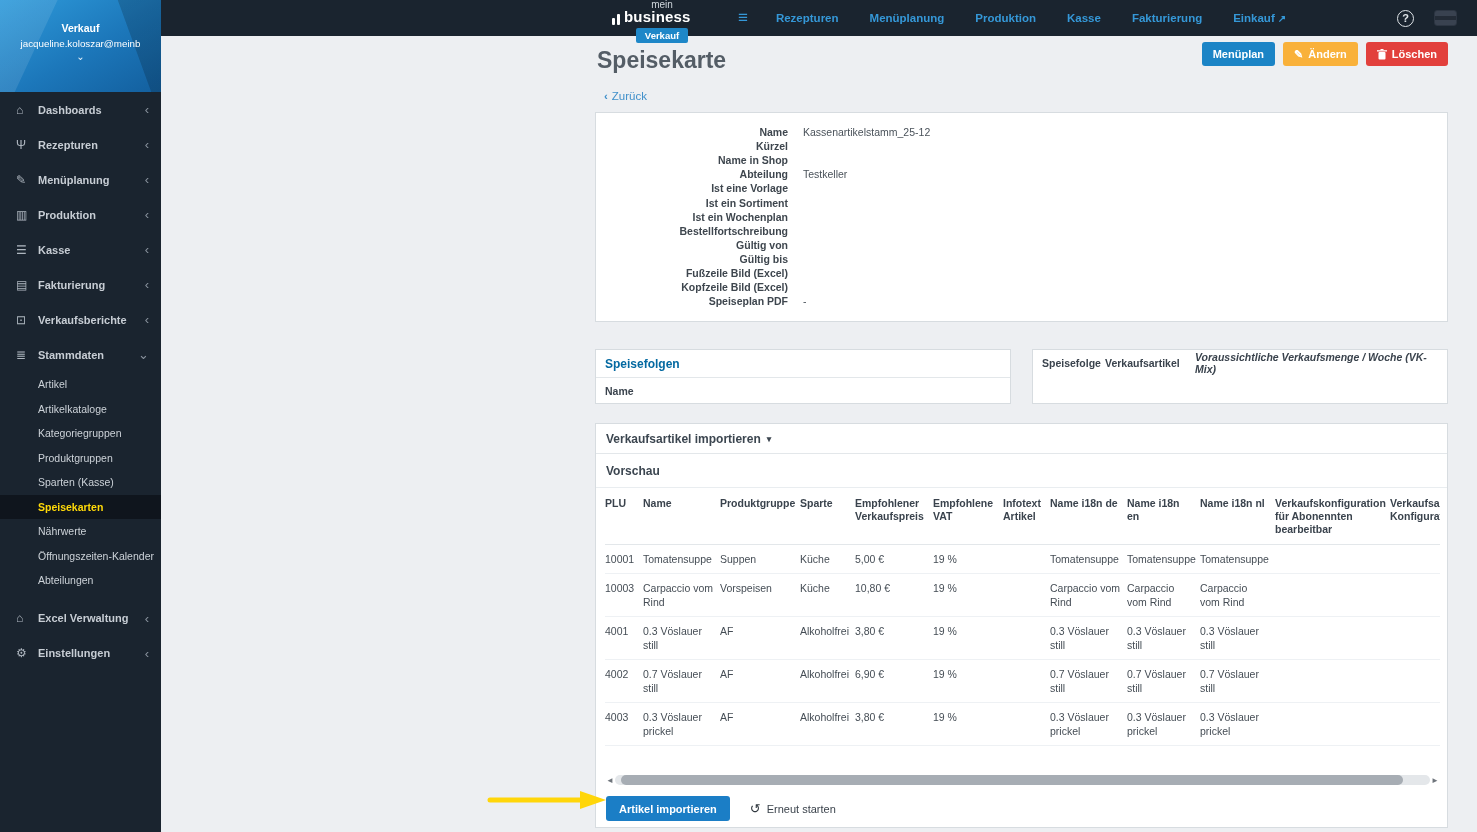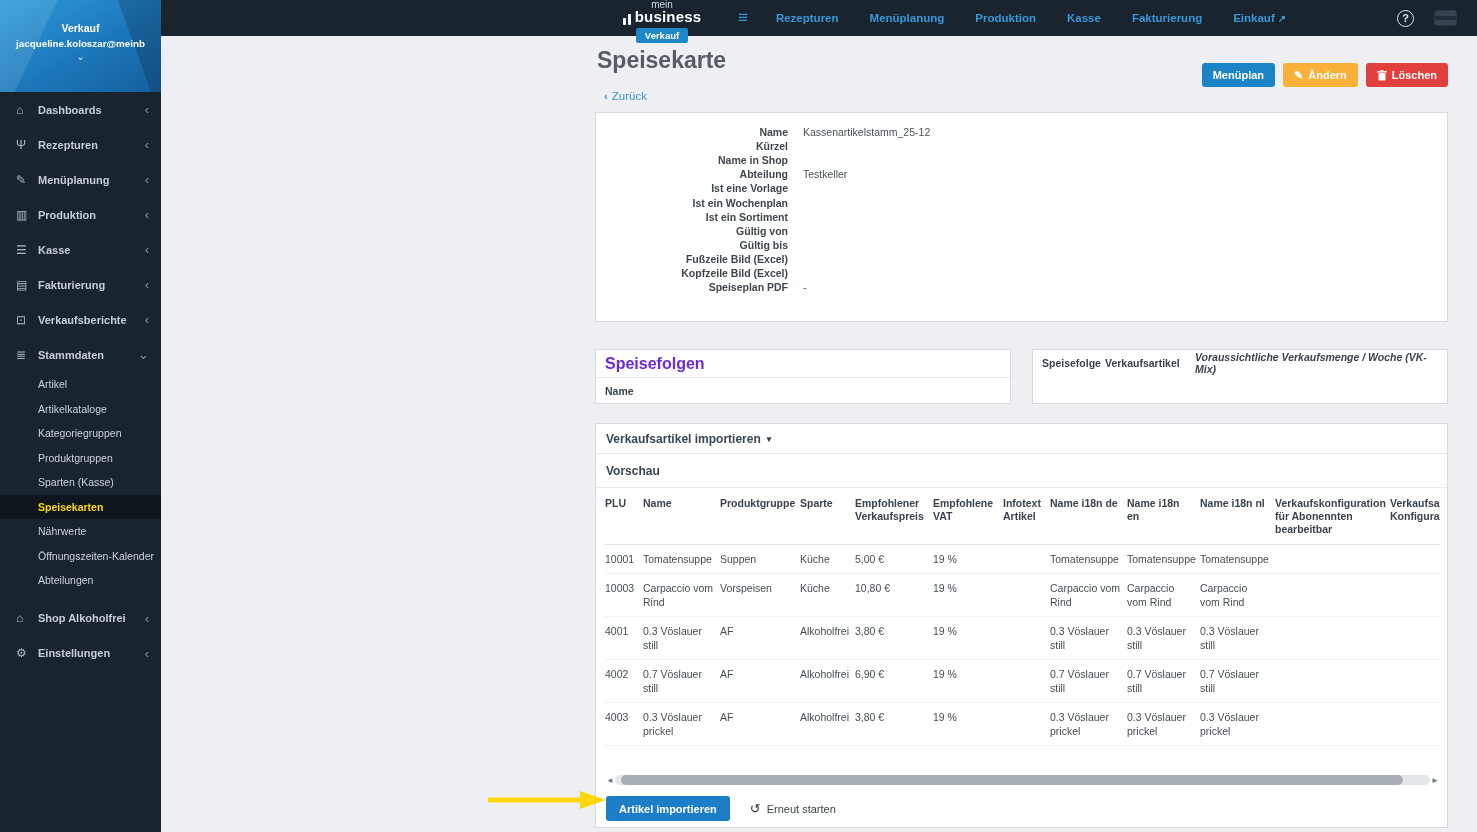--- a/index.html
+++ b/index.html
@@ -4,75 +4,75 @@
 <style>
   * { margin:0; padding:0; box-sizing:border-box; }
   html,body { width:1477px; height:832px; }
   body { font-family:"Liberation Sans", sans-serif; background:#edeff2; overflow:hidden; }
   .app { position:relative; width:1477px; height:832px; background:#edeff2; overflow:hidden; }
 
   
   .topbar { position:absolute; left:0; top:0; width:1477px; height:36px; background:#1a242f; z-index:4; }
   .logo { position:absolute; left:612px; top:1px; width:100px; text-align:center; color:#fff; cursor:pointer; }
   .logo-mein { font-size:10px; color:#cfd6dc; line-height:8px; }
-  .logo-main { font-size:15px; font-weight:bold; line-height:16px; letter-spacing:0.2px; display:flex; align-items:flex-end; justify-content:center; gap:1px;}
+  .logo-main { font-size:15px; font-weight:bold; line-height:16px; letter-spacing:0.2px; display:flex; align-items:flex-end; gap:1px;}
   .lbar { display:inline-block; width:3px; background:#fff; border-radius:1px; margin-right:1px; }
   .b1 { height:7px; } .b2 { height:11px; margin-right:3px;}
   .logo-tag { display:inline-block; margin-top:1px; background:#1e87c8; color:#fff; font-size:9.5px; font-weight:bold; padding:2px 9px; border-radius:2px; }
   .top-nav { position:absolute; left:738px; top:0; height:36px; display:flex; align-items:center; gap:28px; }
   .hamburger { color:#3598d8; font-size:17px; cursor:pointer; }
   .nav-item { color:#3598d8; font-size:11.5px; font-weight:bold; cursor:pointer; white-space:nowrap; }
   .nav-suffix { font-size:10px; margin-left:3px; }
   .top-right { position:absolute; right:20px; top:0; height:36px; display:flex; align-items:center; gap:20px; }
   .help-circle { width:17px; height:17px; border:1.5px solid #dfe4e8; border-radius:50%; color:#dfe4e8; font-size:11px; font-weight:bold; display:flex; align-items:center; justify-content:center; cursor:pointer; }
   .flag { width:23px; height:16px; border-radius:3px; background:linear-gradient(#394250 0 33%, #232b36 33% 66%, #394250 66% 100%); border:1px solid #2c3542; cursor:pointer; }
 
   
   .sidebar { position:absolute; left:0; top:0; width:161px; height:832px; background:#1a242f; z-index:5; }
   .user-box { height:92px; padding-top:22px; text-align:center; color:#fff; cursor:pointer;
     background:
       linear-gradient(115deg, rgba(255,255,255,0.10) 0 28%, rgba(255,255,255,0) 28.5%),
       linear-gradient(250deg, rgba(0,0,0,0.18) 0 22%, rgba(0,0,0,0) 22.5%),
       linear-gradient(150deg, #2e9ada, #1c77ba 55%, #135f9e);
   }
   .user-role { font-size:10.5px; font-weight:bold; }
-  .user-email { font-size:9.8px; margin-top:4px;font-weight:bold; }
+  .user-email { font-size:9.8px; margin-top:4px; }
   .user-caret { font-size:10px; margin-top:2px; color:#e8f1f8; }
   .side-item { height:35px; display:flex; align-items:center; padding:0 12px 0 16px; color:#c7cdd4; font-size:11px; font-weight:bold; cursor:pointer; }
   .s-icon { width:22px; font-size:12px; color:#aeb6bf; font-weight:normal; }
   .s-label { flex:1; }
   .s-chev { color:#8a939e; font-size:13px; font-weight:normal; }
   .side-sub .sub-item { height:24.5px; display:flex; align-items:center; padding-left:38px; color:#ccd2d8; font-size:10.5px; cursor:pointer; }
   .side-sub .sub-item.active { background:#0f151d; color:#ffd908; font-weight:bold; }
   .gap-sm { height:8px; }
 
   
   .main { position:absolute; left:145px; top:36px; width:1316px; height:668px; }
   .page-title { position:absolute; left:452px; top:11px; font-size:23px; color:#545d66; }
   .action-buttons { position:absolute; right:13px; top:6px; display:flex; gap:8px; }
-  .btn { height:24px; display:inline-flex; align-items:center; gap:5px; padding:0 11px; border-radius:3px; font-size:11px; font-weight:bold; color:#fff; cursor:pointer; border:none;margin-top:21px; }
+  .btn { height:24px; display:inline-flex; align-items:center; gap:5px; padding:0 11px; border-radius:3px; font-size:11px; font-weight:bold; color:#fff; cursor:pointer; border:none; }
   .btn-blue { background:#1b84c6; }
   .btn-orange { background:#f9b13a; }
   .btn-red { background:#e2403c; }
   .btn .bicon { font-size:11px; }
   .back-link { position:absolute; left:459px; top:54px; color:#3f8fca; font-size:11.5px; cursor:pointer; }
   .back-link .chev { font-weight:bold; margin-right:4px; }
 
   .card { position:absolute; background:#fff; border:1px solid #d7dce0; }
 
   
   .details-card { left:450px; top:76px; width:853px; height:210px; padding-top:12px; }
   .detail-row { display:flex; height:14.1px; align-items:center; font-size:10.5px; }
   .dl { width:192px; text-align:right; font-weight:bold; color:#3e464e; }
   .dv { margin-left:15px; color:#4a525a; }
 
   
   .panel-sf { left:450px; top:313px; width:416px; height:55px; }
   .panel-sp { left:887px; top:313px; width:416px; height:55px; }
-  .panel-head { height:28px; border-bottom:1px solid #e3e7ea; display:flex; align-items:center; padding:0 9px; font-size:16px; font-weight:bold; color:#6d28d9; }
+  .panel-head { height:28px; border-bottom:1px solid #e3e7ea; display:flex; align-items:center; padding:0 9px; font-size:12px; font-weight:bold; color:#0369a1; }
   .panel-cols { height:26px; display:flex; align-items:center; padding:0 9px; font-size:10.5px; font-weight:bold; color:#3a434d; }
   .panel-sp .panel-cols span:nth-child(1){ width:63px; }
   .panel-sp .panel-cols span:nth-child(2){ width:90px; }
   .panel-sp .panel-cols span:nth-child(3){ flex:1;font-style:italic; }
 
   
   .import-card { left:450px; top:387px; width:853px; height:405px; }
   .import-head { height:30px; border-bottom:1px solid #e3e7ea; display:flex; align-items:center; padding:0 10px; font-size:12px; font-weight:bold; color:#3c4650; cursor:pointer; }
   .import-head .caret { margin-left:6px; font-size:9px; color:#3c4650; }
   .vorschau-head { height:34px; border-bottom:1px solid #e9edf0; display:flex; align-items:center; padding:0 10px; font-size:12px; font-weight:bold; color:#3c4650; }
@@ -200,21 +200,21 @@
             </div>
             <div class="sub-item">
               <span>Abteilungen</span>
             </div>
           </div>
       </div>
       <div class="gap-sm"></div>
       <div>
           <div class="side-item">
           <span class="s-icon">⌂</span>
-          <span class="s-label">Shop Alkoholfrei</span>
+          <span class="s-label">Excel Verwaltung</span>
           <span class="s-chev">‹</span>
         </div>
           <div class="side-item">
           <span class="s-icon">⚙</span>
           <span class="s-label">Einstellungen</span>
           <span class="s-chev">‹</span>
         </div>
         </div>
     </nav>
   </aside>
@@ -258,25 +258,29 @@
         </div>
           <div class="detail-row">
           <span class="dl">Abteilung</span>
           <span class="dv">Testkeller</span>
         </div>
           <div class="detail-row">
           <span class="dl">Ist eine Vorlage</span>
           <span class="dv"></span>
         </div>
           <div class="detail-row">
+          <span class="dl">Ist ein Sortiment</span>
+          <span class="dv"></span>
+        </div>
+          <div class="detail-row">
           <span class="dl">Ist ein Wochenplan</span>
           <span class="dv"></span>
         </div>
           <div class="detail-row">
-          <span class="dl">Ist ein Sortiment</span>
+          <span class="dl">Bestellfortschreibung</span>
           <span class="dv"></span>
         </div>
           <div class="detail-row">
           <span class="dl">Gültig von</span>
           <span class="dv"></span>
         </div>
           <div class="detail-row">
           <span class="dl">Gültig bis</span>
           <span class="dv"></span>
         </div>

